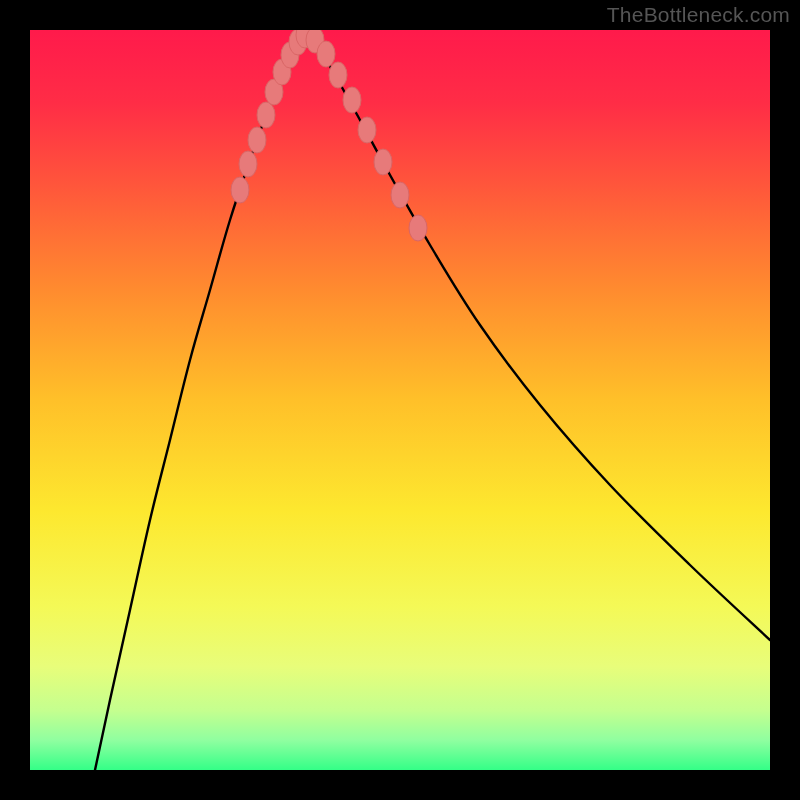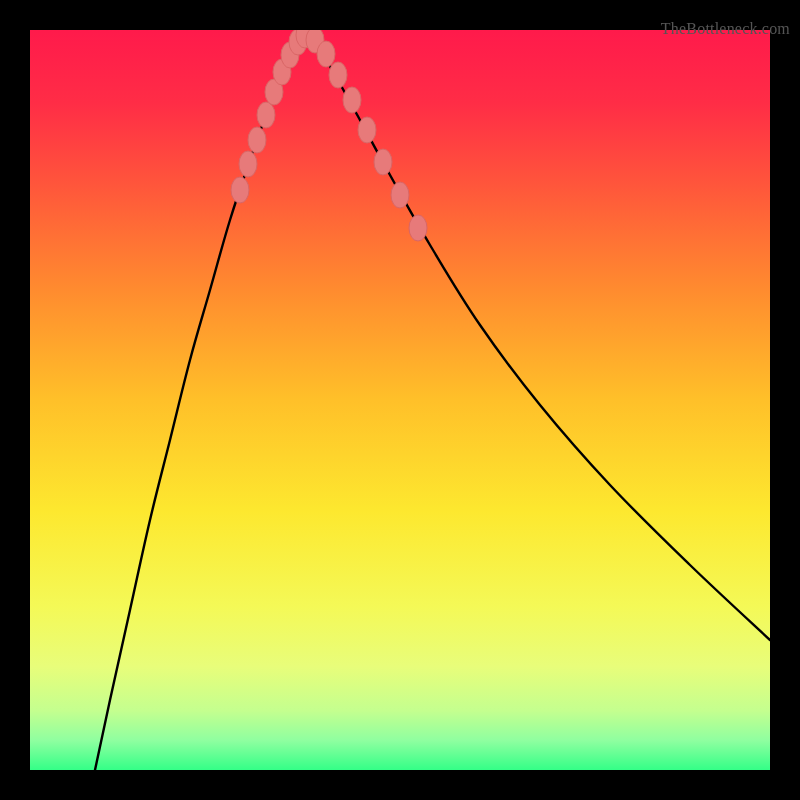--- a/index.html
+++ b/index.html
@@ -12,29 +12,28 @@
     font-family: Arial, Helvetica, sans-serif;
   }
   .frame {
     position: relative;
     width: 800px;
     height: 800px;
     background: #000;
   }
   .watermark {
     position: absolute;
-    top: 20px;
+    top: 3px;
     right: 10px;
     color: #555;
-    font-size: 16px;
+    font-size: 21px;
     font-weight: 500;
     letter-spacing: 0.2px;
     z-index: 20;
     user-select: none;
-    font-family: Liberation Serif, serif;
   }
   .plot-area {
     position: absolute;
     left: 30px;
     top: 30px;
     width: 740px;
     height: 740px;
     overflow: hidden;
   }
   .gradient {

